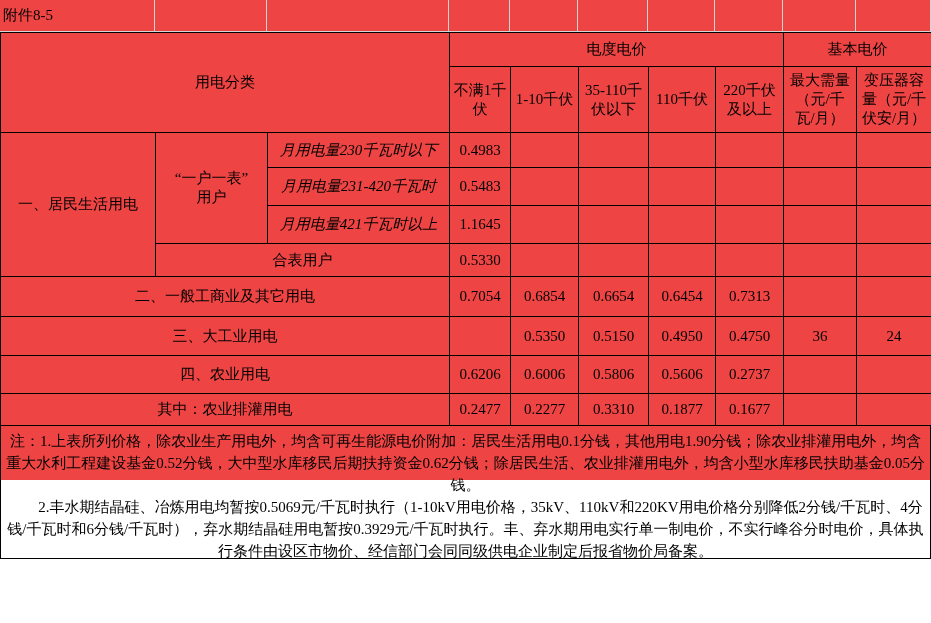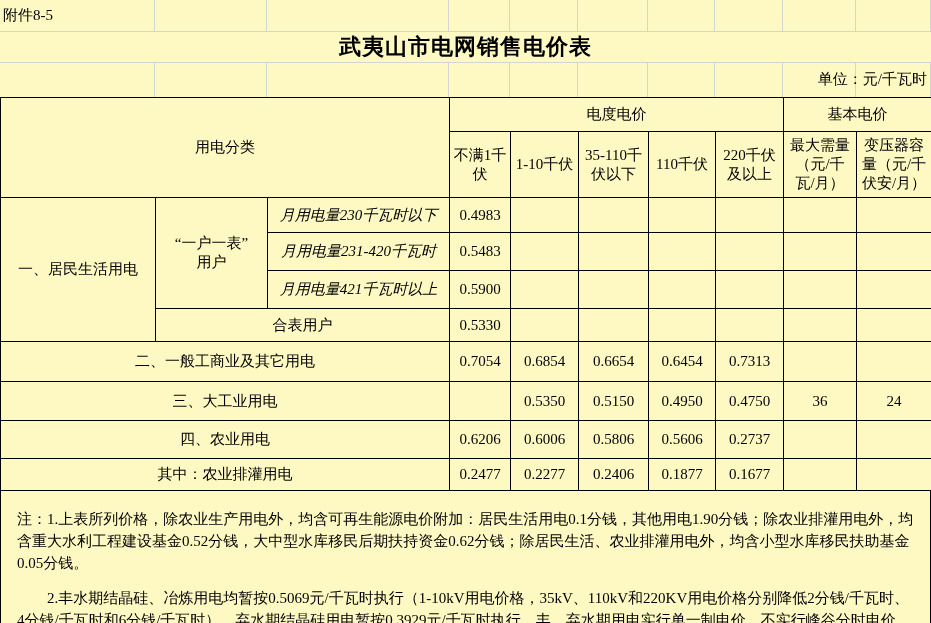--- a/index.html
+++ b/index.html
@@ -2,21 +2,21 @@
 <html><head>
 <meta charset="utf-8">
 <style>
   * { margin:0; padding:0; box-sizing:border-box; }
   html,body { background:#ffffff; }
   body {
     width:931px; height:623px; overflow:hidden;
     font-family:"Liberation Serif","DejaVu Serif",serif;
     color:#000;
   }
-  .sheet { width:931px; height:623px; background:#fef9c3; position:relative; }
+  .sheet { width:931px; height:480px; background:#ef4444; position:relative; }
 
   
   .grid-row { display:flex; width:931px; }
   .grid-row .gc { border-right:1px solid #d4d4d4; height:100%; flex:0 0 auto; }
   .row-attachment { height:32px; border-bottom:1px solid #d4d4d4; }
   .row-attachment .gc { line-height:30px; font-size:15px; }
   .attachment-text { padding-left:3px; }
   .title-row { height:30px; display:flex; align-items:center; justify-content:center; }
   .title-row .t { font-size:22px; font-weight:bold; letter-spacing:1px; }
   .row-unit { height:35px; border-top:1px solid #d4d4d4; position:relative; }
@@ -31,21 +31,21 @@
   td.left { text-align:left; padding-left:4px; }
   td.tier { text-align:left; padding-left:5px;font-style:italic; }
   td.indent { padding-left:34px; }
   td.pre { white-space:pre-line; }
 
   
   .notes {
     width:931px; height:133px; border:1px solid #000; border-top:none;
     padding:4px 3px 0 3px; font-size:15px; line-height:22px;
   }
-  .notes p { margin:13px; }
+  .notes p { margin:0;text-align:center; }
   .notes p.indent2 { text-indent:2em; }
 </style>
 </head>
 <body>
 
 <div class="sheet">
 
   <div class="grid-row row-attachment">
     <div class="gc" style="width:155px">
       <span class="attachment-text">附件8-5</span>
@@ -54,37 +54,21 @@
     <div class="gc" style="width:182px"></div>
     <div class="gc" style="width:61px"></div>
     <div class="gc" style="width:68px"></div>
     <div class="gc" style="width:70px"></div>
     <div class="gc" style="width:67px"></div>
     <div class="gc" style="width:68px"></div>
     <div class="gc" style="width:73px"></div>
     <div class="gc" style="width:75px"></div>
   </div>
 
-  <div class="title-row">
-    <span class="t">武夷山市电网销售电价表</span>
-  </div>
 
-  <div class="grid-row row-unit">
-    <div class="gc" style="width:155px"></div>
-    <div class="gc" style="width:112px"></div>
-    <div class="gc" style="width:182px"></div>
-    <div class="gc" style="width:61px"></div>
-    <div class="gc" style="width:68px"></div>
-    <div class="gc" style="width:70px"></div>
-    <div class="gc" style="width:67px"></div>
-    <div class="gc" style="width:68px"></div>
-    <div class="gc" style="width:73px"></div>
-    <div class="gc" style="width:75px"></div>
-    <span class="unit-label">单位：元/千瓦时</span>
-  </div>
 
   <table class="price">
     <colgroup>
       <col style="width:155px">
         <col style="width:112px">
         <col style="width:182px">
       <col style="width:61px">
         <col style="width:68px">
         <col style="width:70px">
       <col style="width:67px">
@@ -126,21 +110,21 @@
         <td>0.5483</td>
         <td></td>
         <td></td>
         <td></td>
         <td></td>
         <td></td>
         <td></td>
       </tr>
       <tr style="height:38px">
         <td class="tier">月用电量421千瓦时以上</td>
-        <td>0.5900</td>
+        <td>1.1645</td>
         <td></td>
         <td></td>
         <td></td>
         <td></td>
         <td></td>
         <td></td>
       </tr>
       <tr style="height:33px">
         <td colspan="2">合表用户</td>
         <td>0.5330</td>
@@ -179,21 +163,21 @@
         <td>0.5806</td>
         <td>0.5606</td>
         <td>0.2737</td>
         <td></td>
         <td></td>
       </tr>
       <tr style="height:32px">
         <td colspan="3" class="left indent">其中：农业排灌用电</td>
         <td>0.2477</td>
         <td>0.2277</td>
-        <td>0.2406</td>
+        <td>0.3310</td>
         <td>0.1877</td>
         <td>0.1677</td>
         <td></td>
         <td></td>
       </tr>
     </tbody>
   </table>
 
   <div class="notes">
     <p>注：1.上表所列价格，除农业生产用电外，均含可再生能源电价附加：居民生活用电0.1分钱，其他用电1.90分钱；除农业排灌用电外，均含重大水利工程建设基金0.52分钱，大中型水库移民后期扶持资金0.62分钱；除居民生活、农业排灌用电外，均含小型水库移民扶助基金0.05分钱。</p>

